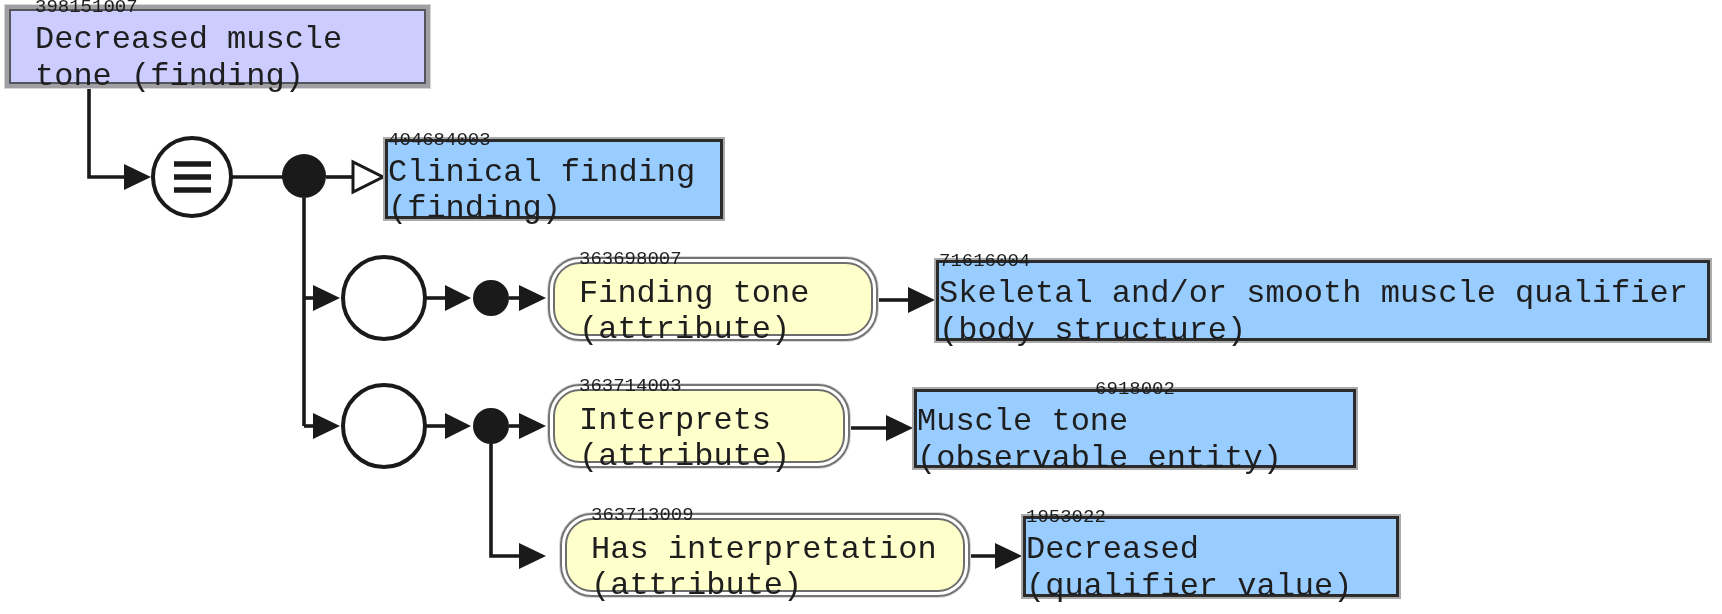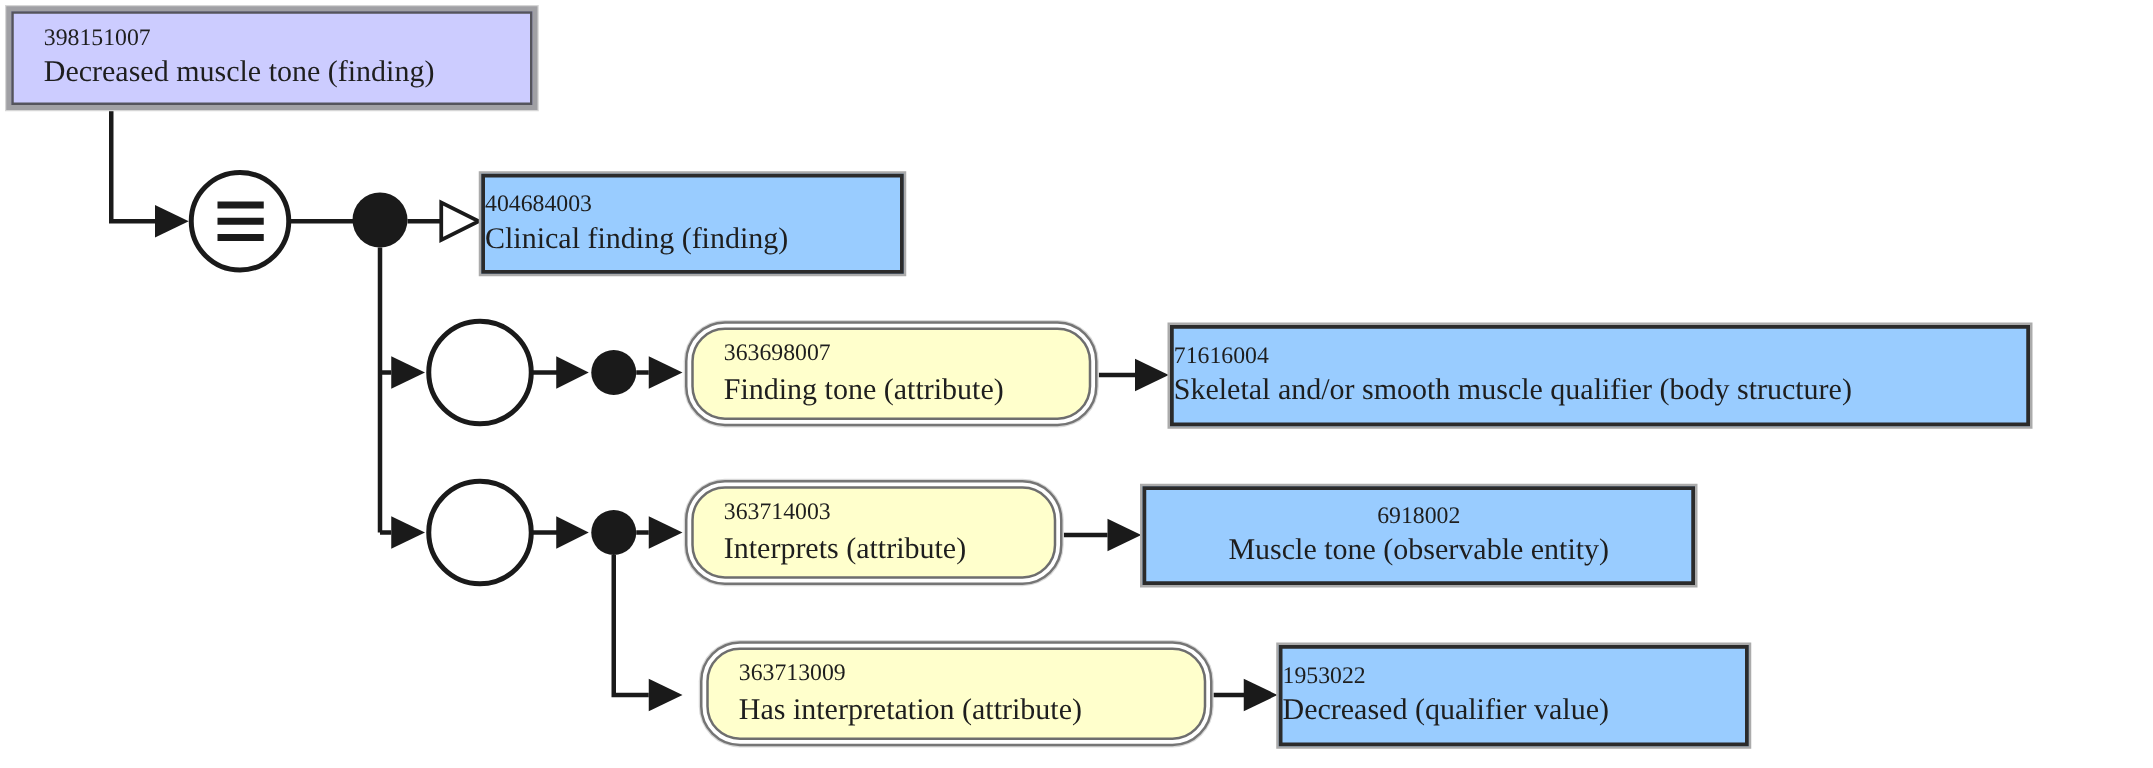--- a/index.html
+++ b/index.html
@@ -6,36 +6,36 @@
     --defined-fill:#ccccff;
     --concept-fill:#99ccff;
     --attr-fill:#ffffcc;
     --line:#1a1a1a;
     --text:#1e1e1e;
     --halo:#a0a0a4;
   }
   html,body{margin:0;padding:0;background:#ffffff;}
   .canvas{
     position:relative;width:1722px;height:614px;background:#ffffff;
-    font-family:Liberation Serif, serif;color:var(--text);overflow:hidden;
+    font-family:Liberation Mono, monospace;color:var(--text);overflow:hidden;
   }
   .wires{position:absolute;left:0;top:0;width:1722px;height:614px;}
   .wires path, .wires line{stroke:var(--line);stroke-width:3.6;fill:none;}
   .wires .arrow{fill:var(--line);stroke:none;}
   .wires .open-arrow{fill:#ffffff;stroke:var(--line);stroke-width:3;}
   .wires .node-circle{fill:#ffffff;stroke:var(--line);stroke-width:4;}
   .wires .node-dot{fill:var(--line);stroke:none;}
   .wires .defbar{stroke:var(--line);stroke-width:5.5;}
 
   .box{
     position:absolute;box-sizing:border-box;display:flex;flex-direction:column;
     justify-content:center;row-gap:3px;line-height:1.15;
   }
   .code{font-size:19px;display:block;}
-  .term{font-size:24px;display:block;}
+  .term{font-size:32px;display:block;}
 
   .root-box{
     background:var(--defined-fill);
     border:2px solid #54545c;
     box-shadow:0 0 0 4px var(--halo),0 0 0 5px #d6d6d6;
     padding-left:24px;
   }
   .concept-box{
     background:var(--concept-fill);
     border:3px solid #2b2b2b;
@@ -112,21 +112,21 @@
     <span class="code">404684003</span>
     <span class="term">Clinical finding (finding)</span>
   </div>
 
   <div class="box attr-box" style="left:548px;top:257px;width:330px;height:84px;">
     <div class="attr-inner">
       <span class="code">363698007</span>
       <span class="term">Finding tone (attribute)</span>
     </div>
   </div>
-  <div class="box concept-box" style="left:936px;top:260px;width:688px;height:81px;">
+  <div class="box concept-box" style="left:936px;top:260px;width:774px;height:81px;">
     <span class="code">71616004</span>
     <span class="term">Skeletal and/or smooth muscle qualifier (body structure)</span>
   </div>
 
   <div class="box attr-box" style="left:548px;top:384px;width:302px;height:84px;">
     <div class="attr-inner">
       <span class="code">363714003</span>
       <span class="term">Interprets (attribute)</span>
     </div>
   </div>

